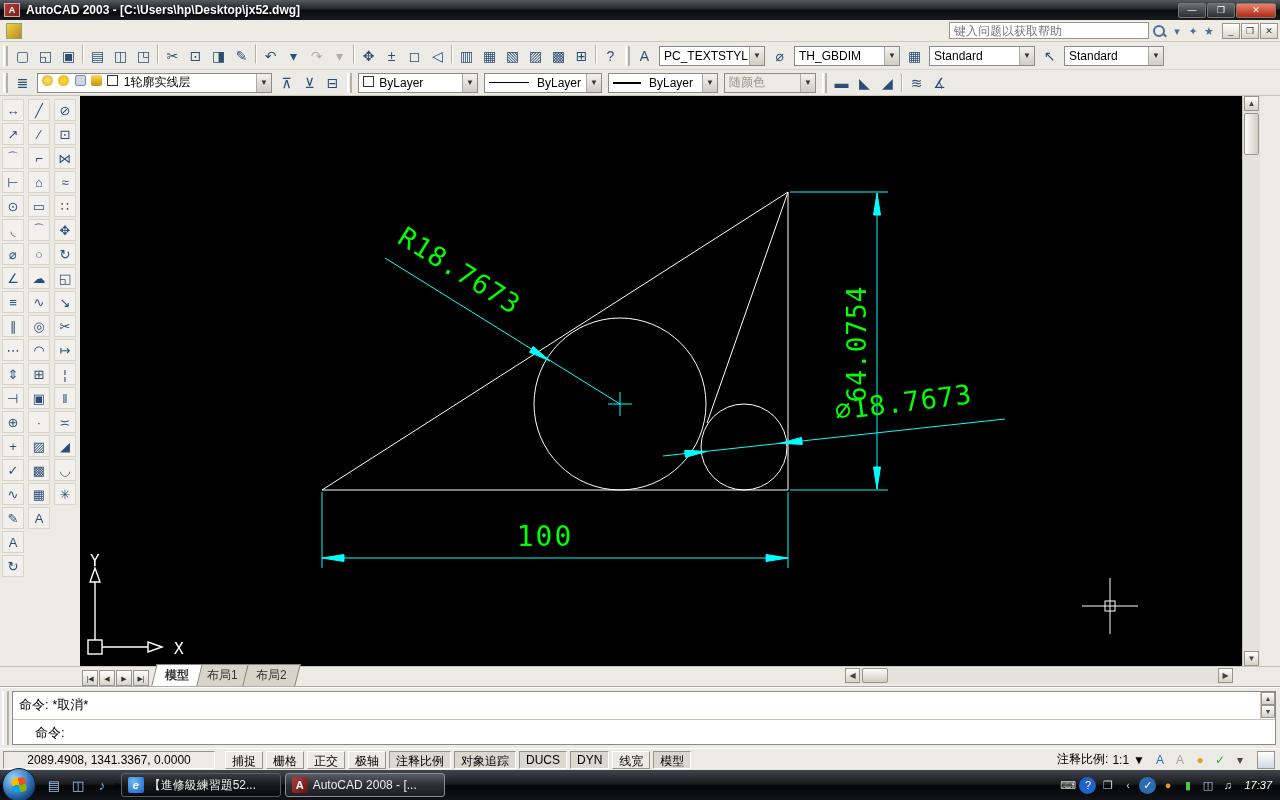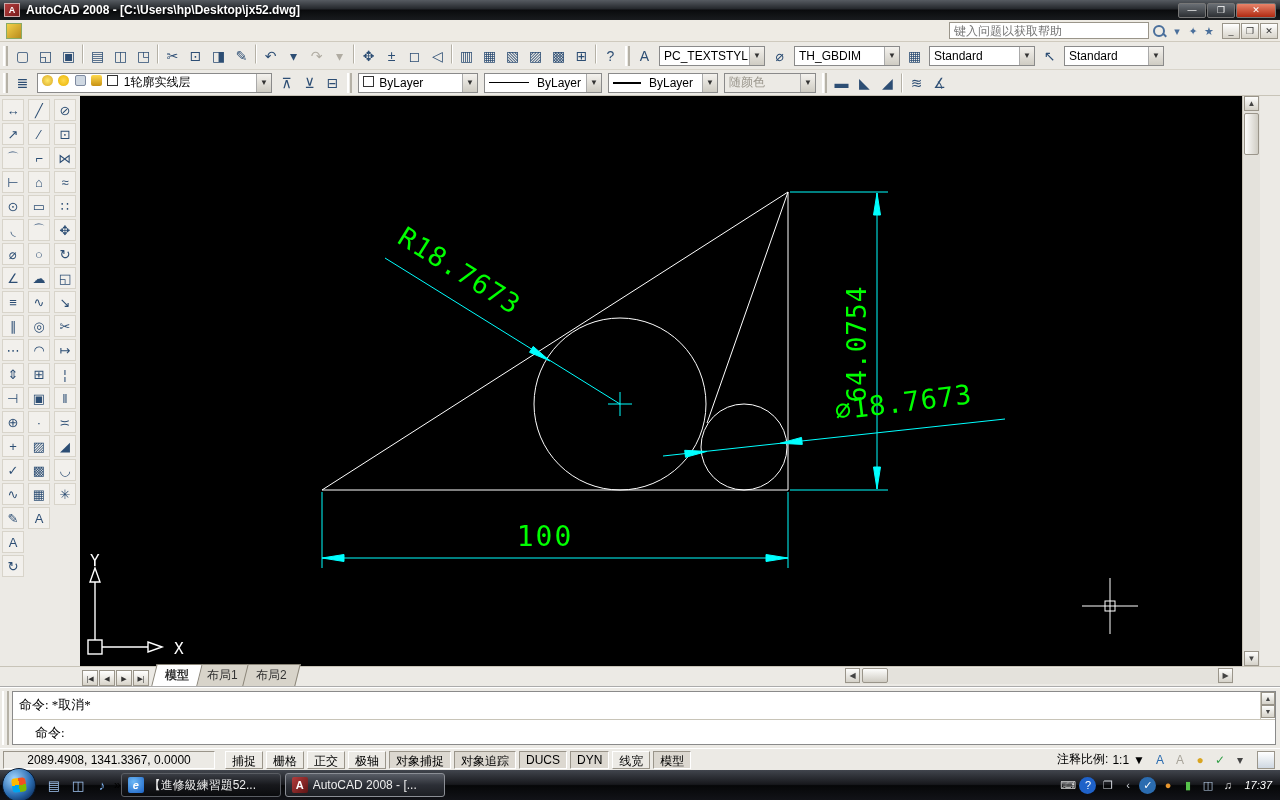--- a/index.html
+++ b/index.html
@@ -78,21 +78,21 @@
     transform:skewX(-14deg); margin-right:-4px; }
   .tab span { display:inline-block; transform:skewX(14deg); }
   .tab.active { background:#fff; font-weight:bold; z-index:2; }
   .hscroll { position:absolute; left:845px; top:668px; width:388px; height:16px; background:#e4e2dc; }
   .hscroll .arr { position:absolute; top:0; width:15px; height:15px; background:linear-gradient(#fdfdfc,#d5d2c9); border:1px solid #9a958a; font-size:8px; text-align:center; line-height:14px; color:#444; }
   .hscroll .thumb { position:absolute; left:17px; top:0; width:26px; height:15px; background:linear-gradient(#fdfdfc,#cfccc3); border:1px solid #9a958a; border-radius:2px; }
 
   
   .cmdwin { position:absolute; left:0; top:686px; width:1280px; height:62px; background:#eceae5; border-top:2px groove #fff; padding:3px 4px 3px 2px; display:flex; }
   .cmdgrip { width:7px; height:100%; border-left:2px solid #fff; border-right:2px solid #b5b1a6; margin-right:3px; }
-  .cmdbox { flex:1; background:#fff; border:1px solid #8a8a8a; position:relative; font-family:Liberation Serif, serif; }
+  .cmdbox { flex:1; background:#fff; border:1px solid #8a8a8a; position:relative; font-family:Liberation Sans, sans-serif; }
   .cmd-hist { height:28px; padding:4px 6px; font-size:13px; color:#000; border-bottom:1px solid #c8c4b8; }
   .cmd-prompt { height:26px; padding:4px 22px; font-size:13px; color:#000; }
   .cmdscroll { position:absolute; right:0; top:0; width:15px; height:27px; border-left:1px solid #c8c4b8; }
   .cmdscroll .arr { width:14px; height:13px; background:linear-gradient(#fdfdfc,#d5d2c9); border:1px solid #9a958a; font-size:7px; text-align:center; line-height:12px; color:#444; }
 
   
   .statusbar { position:absolute; left:0; top:748px; width:1280px; height:22px; background:#eceae5; border-top:1px solid #fff; display:flex; align-items:center; padding:0 3px; }
   .coords { width:212px; height:18px; border:1px solid; border-color:#9a958a #fff #fff #9a958a; padding:1px 6px; font-size:12px; color:#000; background:#eceae5;text-align:center; }
   .toggles { display:flex; margin-left:10px; }
   .togglebtn { height:18px; padding:1px 6px; margin-right:3px; font-size:12px; color:#000;
@@ -128,21 +128,21 @@
 
   svg text { font-family:"DejaVu Sans Mono","Liberation Mono",monospace; }
 </style>
 </head>
 <body>
 
 <div class="win">
 
   <div class="titlebar">
     <div class="app-ico">A</div>
-    <div class="t-text">AutoCAD 2008 - [C:\Users\hp\Desktop\jx52.dwg]</div>
+    <div class="t-text">AutoCAD 2003 - [C:\Users\hp\Desktop\jx52.dwg]</div>
     <div class="winbtns">
       <div class="winbtn">—</div>
       <div class="winbtn">❐</div>
       <div class="winbtn close">✕</div>
     </div>
   </div>
 
   <div class="menubar">
     <div class="doc-ico"></div>
     <div class="help-search">
@@ -440,21 +440,21 @@
   </div>
 
   <div class="statusbar">
     <div class="coords">2089.4908, 1341.3367, 0.0000</div>
     <div class="toggles">
 
     <div class="togglebtn">捕捉</div>
         <div class="togglebtn">栅格</div>
         <div class="togglebtn">正交</div>
         <div class="togglebtn">极轴</div>
-        <div class="togglebtn pressed">对象捕捉</div>
+        <div class="togglebtn pressed">注释比例</div>
         <div class="togglebtn pressed">对象追踪</div>
         <div class="togglebtn pressed">DUCS</div>
         <div class="togglebtn pressed">DYN</div>
         <div class="togglebtn">线宽</div>
         <div class="togglebtn pressed">模型</div>
       </div>
     <div class="sb-right">
       <span class="lbl">注释比例:</span>
       <span class="lbl">1:1</span>
       <span class="lbl">▼</span>

